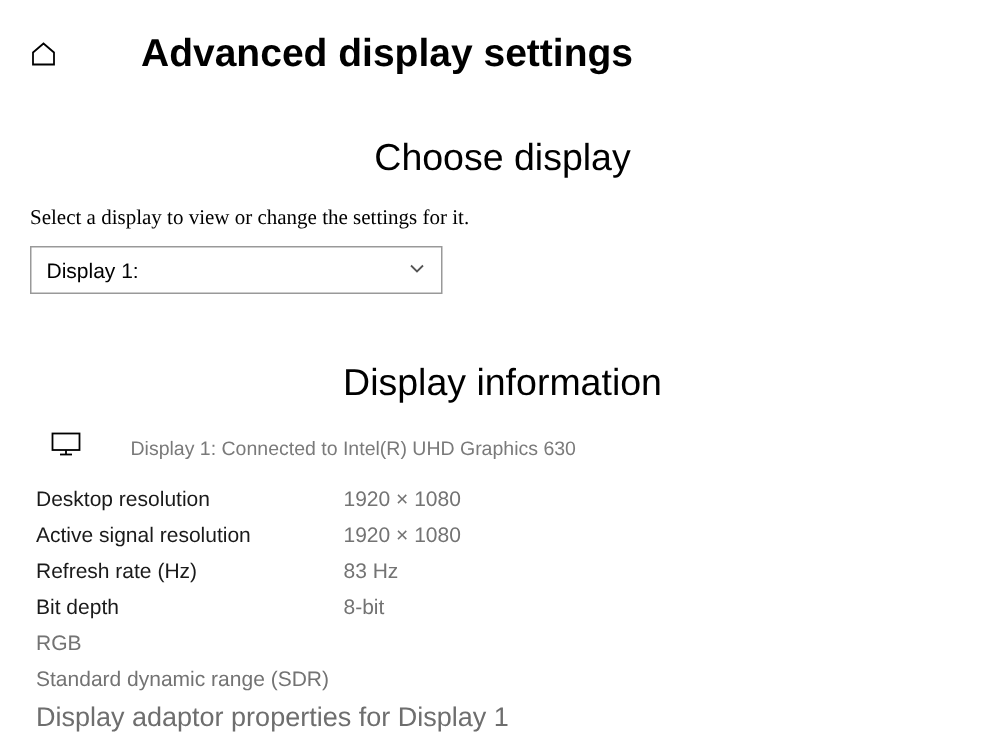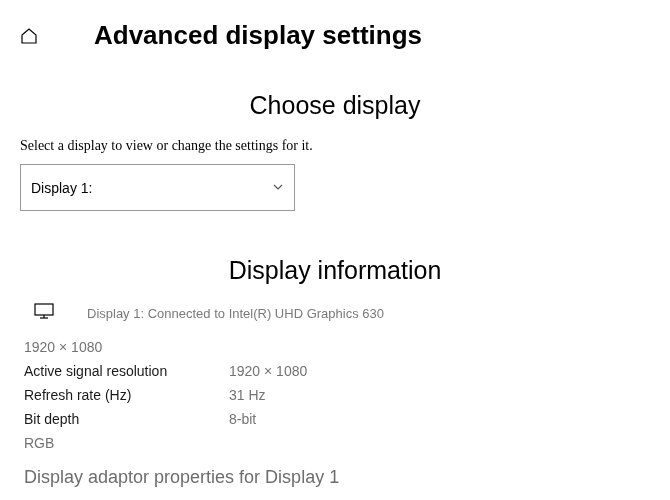--- a/index.html
+++ b/index.html
@@ -39,21 +39,21 @@
       margin-bottom: 18px;
       text-align: center;
     }
     .instruction {
       font-size: 14px;
       margin-bottom: 10px;
       font-family: Liberation Serif, serif;
     }
     .dropdown {
       width: 275px;
-      height: 47px;
+      height: 32px;
       border: 1px solid #999;
       display: flex;
       align-items: center;
       justify-content: space-between;
       padding: 0 10px;
       font-size: 14px;
       cursor: pointer;
       background: #fff;
       margin-bottom: 45px;
     }
@@ -132,33 +132,35 @@
       <rect x="1" y="1" width="18" height="11"></rect>
       <line x1="6" y1="15" x2="14" y2="15"></line>
       <line x1="10" y1="12" x2="10" y2="15"></line>
     </svg>
   </div>
   <span class="connected-text">Display 1: Connected to Intel(R) UHD Graphics 630</span>
 </div>
 
 <div class="props-table">
   <div class="prop-row">
+    <span class="prop-label">Desktop resolution</span>
     <span class="prop-value">1920 × 1080</span>
   </div>
   <div class="prop-row">
     <span class="prop-label">Active signal resolution</span>
     <span class="prop-value">1920 × 1080</span>
   </div>
   <div class="prop-row">
     <span class="prop-label">Refresh rate (Hz)</span>
-    <span class="prop-value">31 Hz</span>
+    <span class="prop-value">83 Hz</span>
   </div>
   <div class="prop-row">
     <span class="prop-label">Bit depth</span>
     <span class="prop-value">8-bit</span>
   </div>
   <div class="prop-row">
     <span class="prop-value">RGB</span>
   </div>
   <div class="prop-row">
+    <span class="prop-value">Standard dynamic range (SDR)</span>
   </div>
   <div class="link-row">Display adaptor properties for Display 1</div>
 </div>
 
 </body></html>

